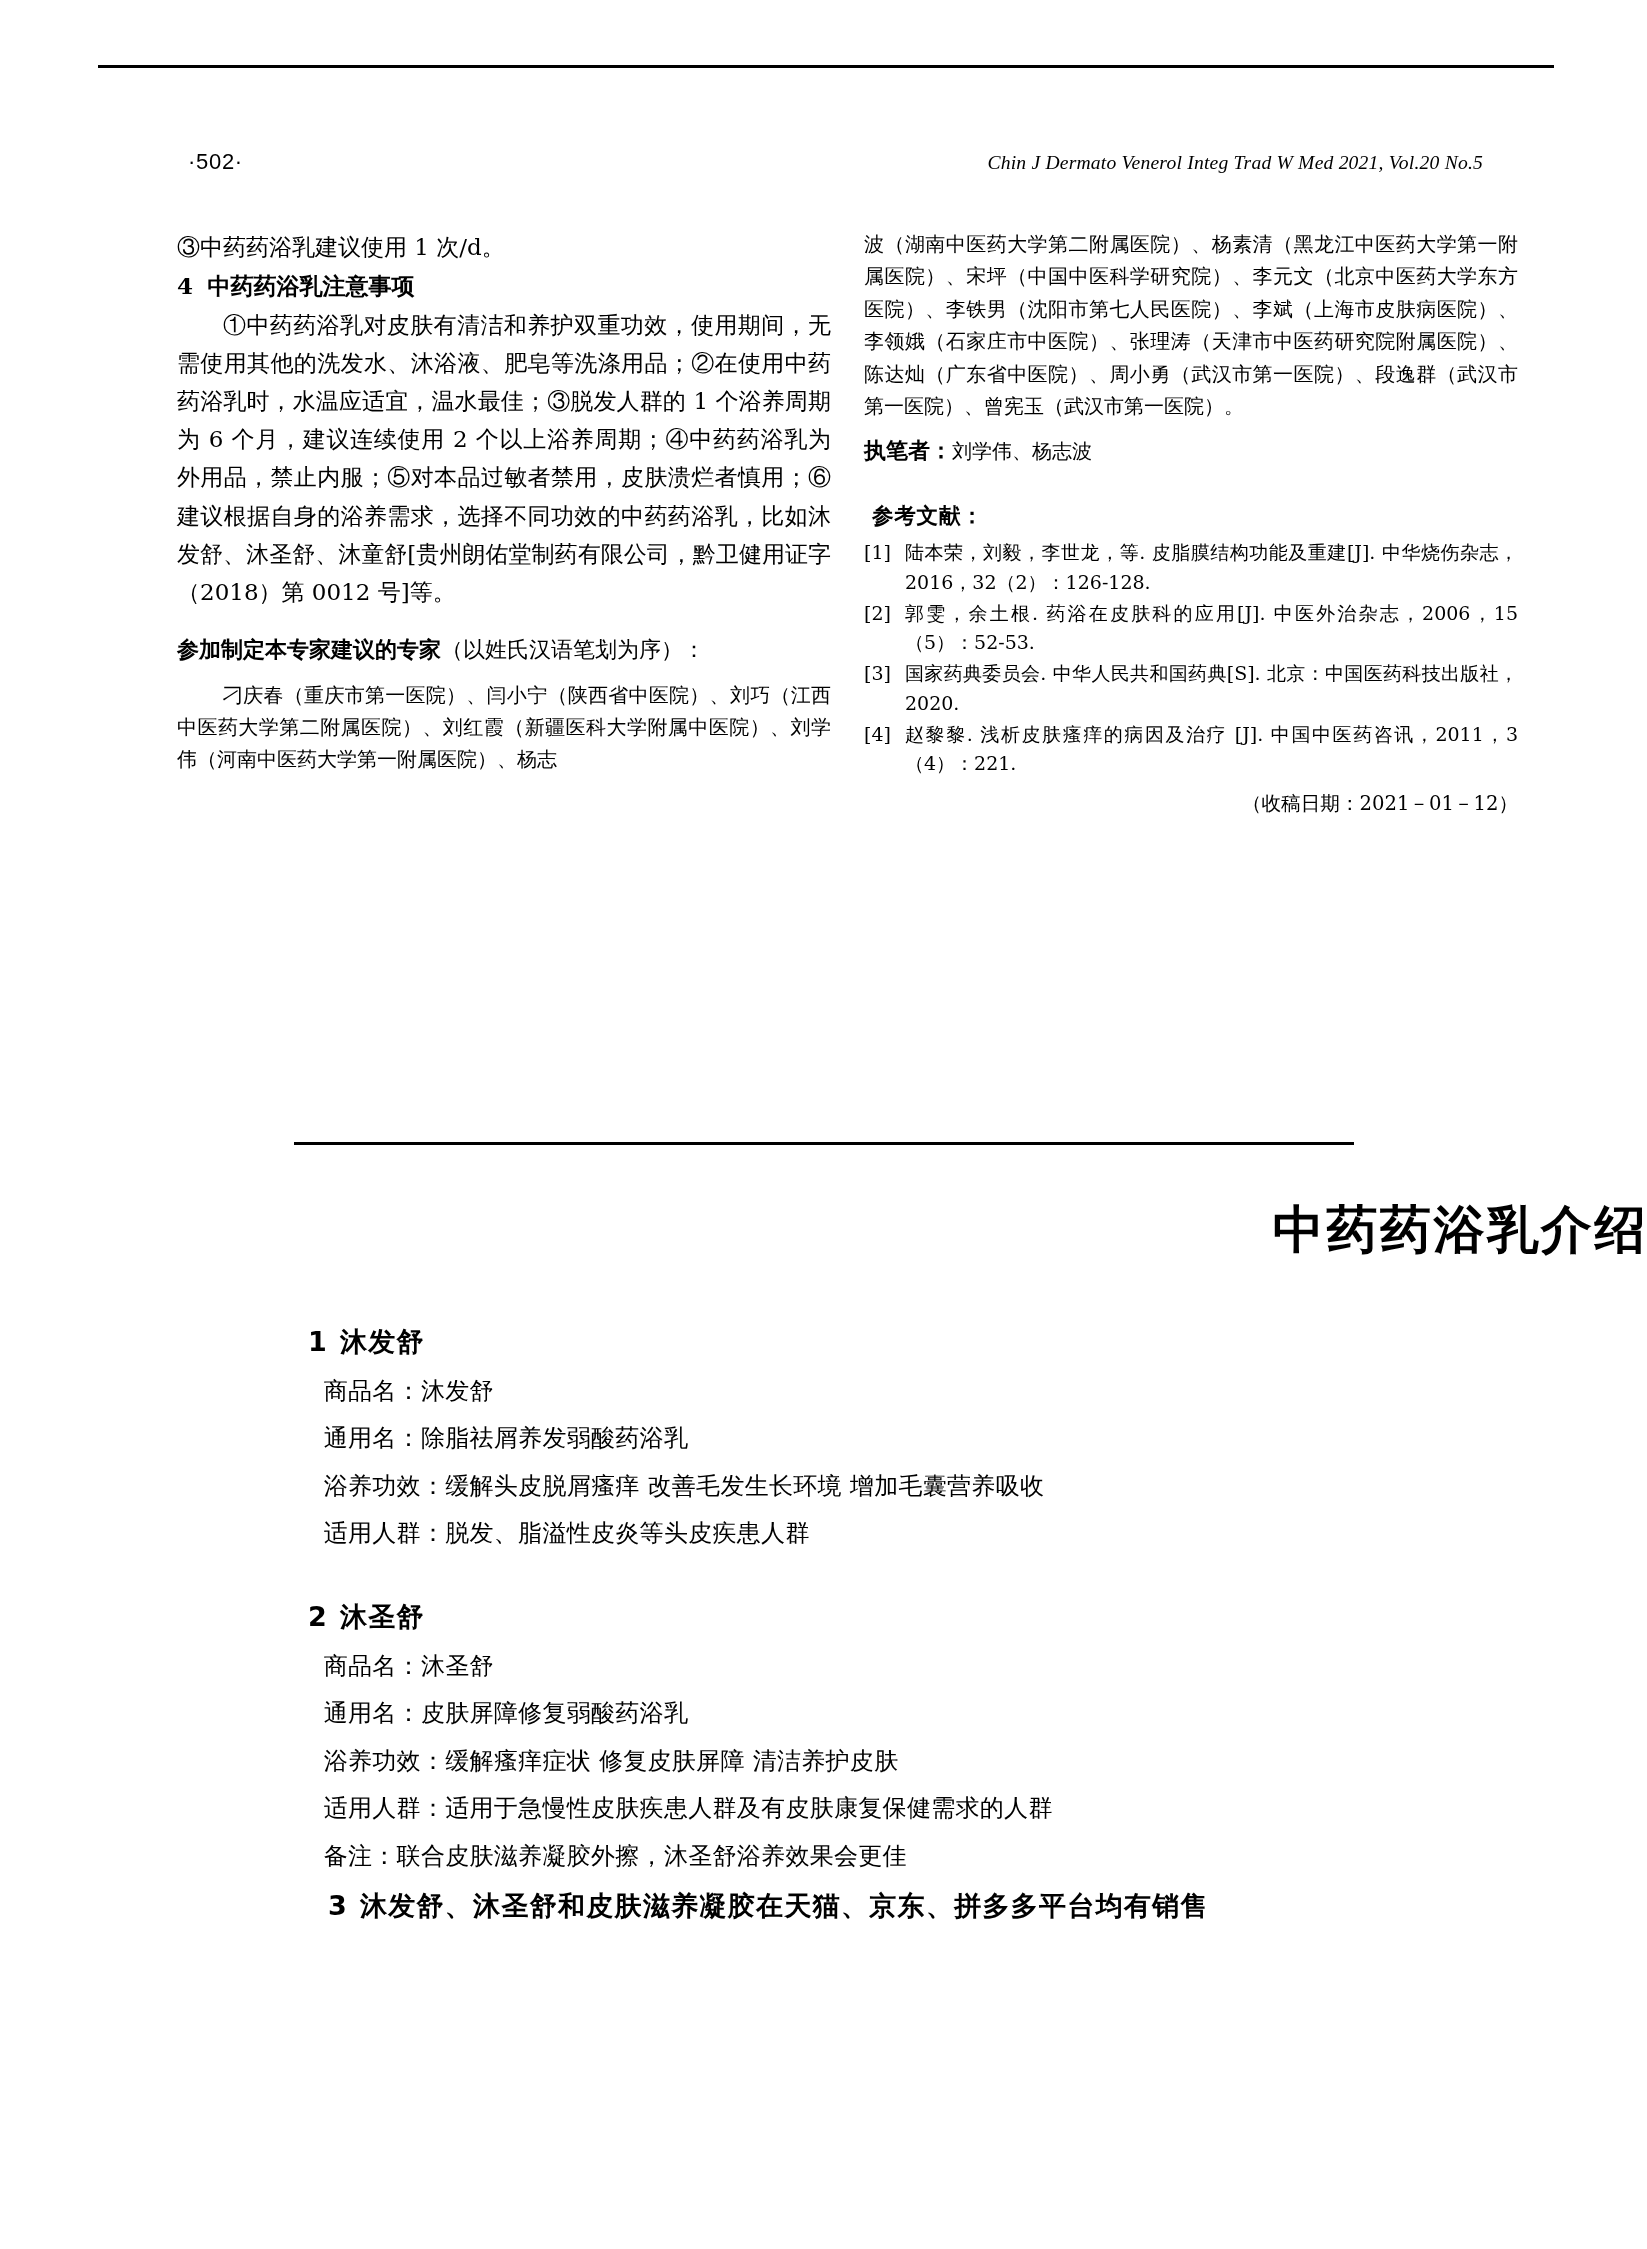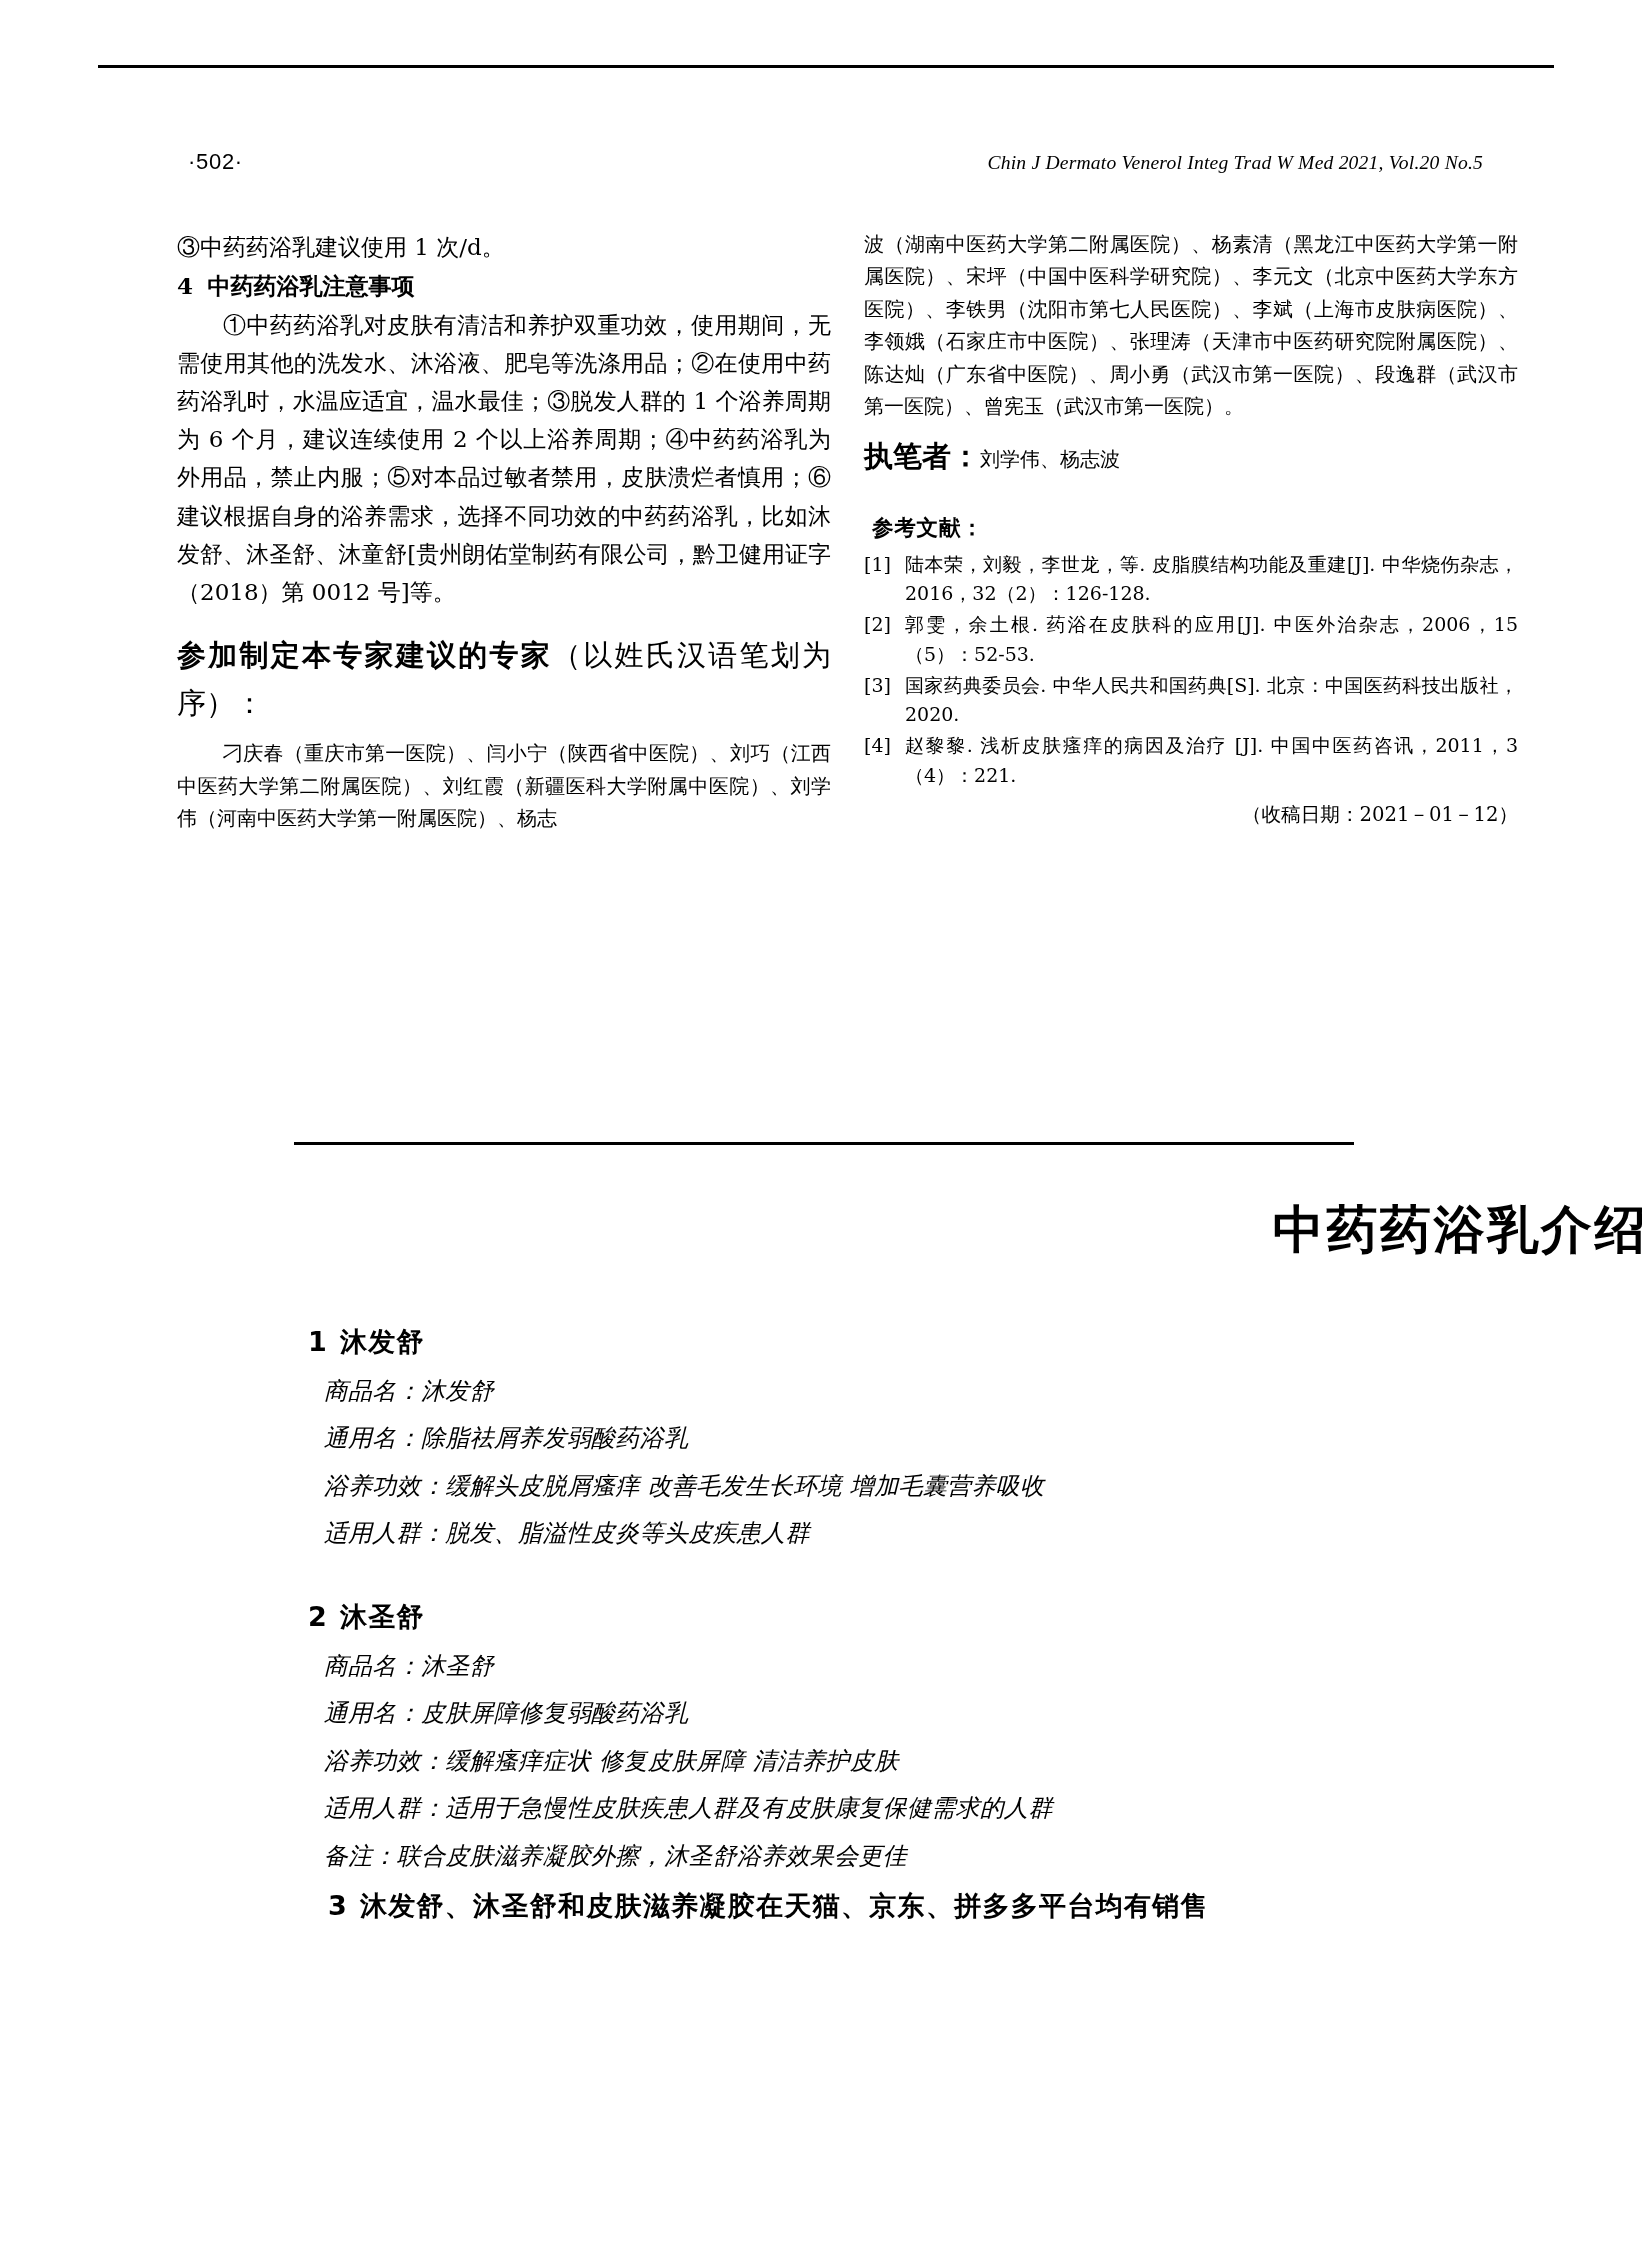--- a/index.html
+++ b/index.html
@@ -58,21 +58,21 @@
   .p { margin: 0 0 0 0; }
   .indent2 { text-indent: 46px; }
   .sec-head {
     font-weight: bold;
     margin-top: 1.3px;
   }
   .sec-head .num { margin-right: 14.4px; }
 
   .small-head {
     font-weight: bold;
-    font-size: 29px;
+    font-size: 22px;
   }
   .normal-inline { font-weight: normal; }
 
   
   .kai {
     font-family: "DejaVu Serif", serif;
     font-size: 20px;
     line-height: 1.62;
     text-align: justify;
   }
@@ -139,21 +139,20 @@
     font-weight: bold;
     font-size: 27px;
     letter-spacing: 1.3px;
     margin: 0 0 23.6px 0;
   }
   .sec-title .sn { margin-right: 11.8px; }
   .line {
     margin: 0 0 23.6px 15.7px;
     font-size: 24px;
     letter-spacing: 0.3px;
-    font-style: italic;
   }
   .gap-sec { height: 34px; }
   .final-line {
     margin: 22px 0 0 20px;
     font-weight: bold;
     font-size: 27px;
     letter-spacing: 1.3px;
   }
   .final-line .sn { margin-right: 11.8px; }
 </style>

